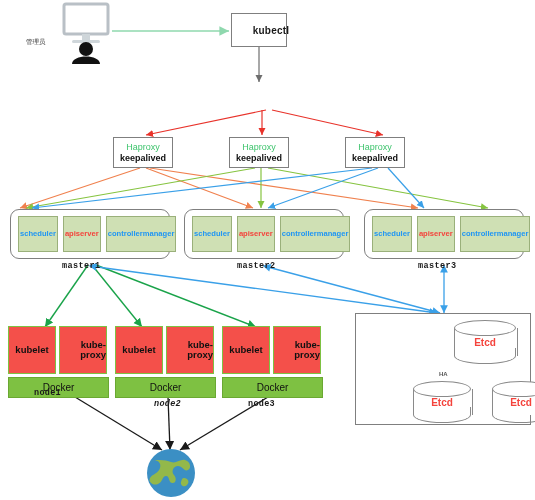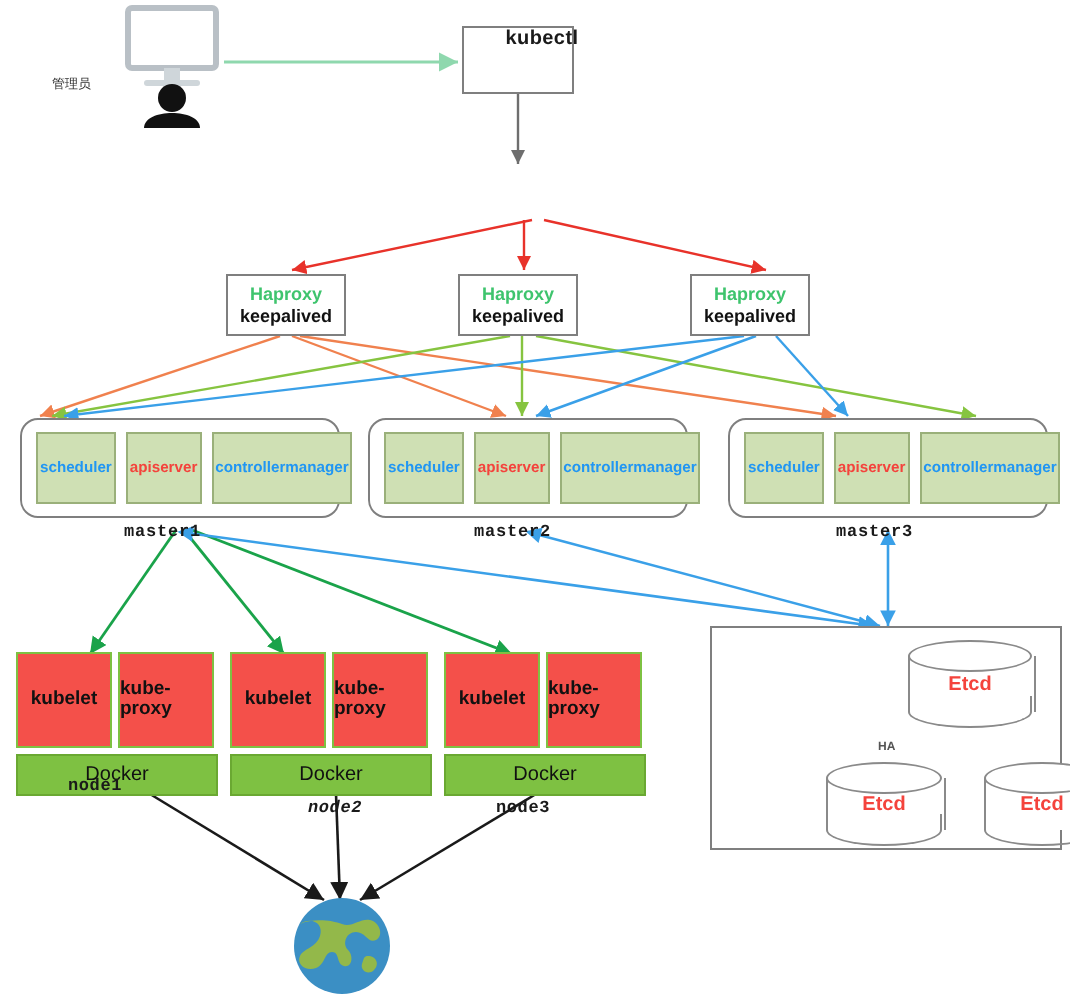--- a/index.html
+++ b/index.html
@@ -4,47 +4,47 @@
 <style>
   html,body{margin:0;padding:0;background:#ffffff;}
   body{width:535px;height:500px;position:relative;overflow:hidden;
        font-family:"Liberation Sans","DejaVu Sans",sans-serif;}
   #stage{position:absolute;left:0;top:0;width:535px;height:500px;}
   #wires{position:absolute;left:0;top:0;width:535px;height:500px;pointer-events:none;}
   .node{position:absolute;box-sizing:border-box;}
 
   
   .plainbox{border:1.3px solid #7f7f7f;background:#fff;display:flex;
-            align-items:flex-start;justify-content:center;padding-left:24px;}
+            align-items:center;justify-content:center;padding-left:24px;}
   .kubectl-lbl{font-size:10px;font-weight:bold;color:#1a1a1a;letter-spacing:.2px;}
   .vip-lbl{font-size:10px;font-weight:bold;color:#ff6666;}
 
   .hap{border:1.3px solid #7f7f7f;background:#fff;display:flex;flex-direction:column;
        align-items:center;justify-content:center;line-height:1.15;}
-  .hap .l1{font-size:9px;font-weight:bold;color:#3ec46d;}
+  .hap .l1{font-size:9px;font-weight:normal;color:#3ec46d;}
   .hap .l2{font-size:9px;font-weight:bold;color:#111;}
 
   
   .master{border:1.4px solid #7f7f7f;border-radius:9px;background:#fff;
           display:flex;align-items:center;justify-content:space-between;
           padding:6px 7px;gap:5px;}
   .comp{flex:1;height:36px;background:#cfe0b4;border:1px solid #9ab07a;
         display:flex;align-items:center;justify-content:center;text-align:center;
         font-size:7.6px;font-weight:bold;line-height:1.12;padding:1px 1px;
         box-sizing:border-box;}
   .c-blue{color:#2196f3;}
   .c-red{color:#f4433c;}
   .mlabel{position:absolute;font-family:"Liberation Mono","DejaVu Sans Mono",monospace;
           font-size:8.5px;font-weight:bold;color:#1a1a1a;letter-spacing:.4px;}
 
   
   .wnode{display:flex;flex-direction:column;}
   .wtop{display:flex;gap:3px;}
   .wcell{width:48px;height:48px;background:#f4504a;border:1px solid #7ec142;
-         display:flex;align-items:center;justify-content:center;text-align:left;
+         display:flex;align-items:center;justify-content:center;text-align:right;
          font-size:9.5px;font-weight:bold;color:#111;line-height:1.1;
          box-sizing:border-box;}
   .docker{margin-top:3px;height:21px;background:#7ec142;border:1px solid #6aa832;
           display:flex;align-items:center;justify-content:center;
           font-size:10px;font-weight:normal;color:#111;box-sizing:border-box;}
   .nlabel{position:absolute;font-family:"Liberation Mono","DejaVu Sans Mono",monospace;
           font-size:8.5px;font-weight:bold;color:#1a1a1a;letter-spacing:.3px;}
 
   
   .etcdpanel{border:1.3px solid #7f7f7f;background:#fff;}

